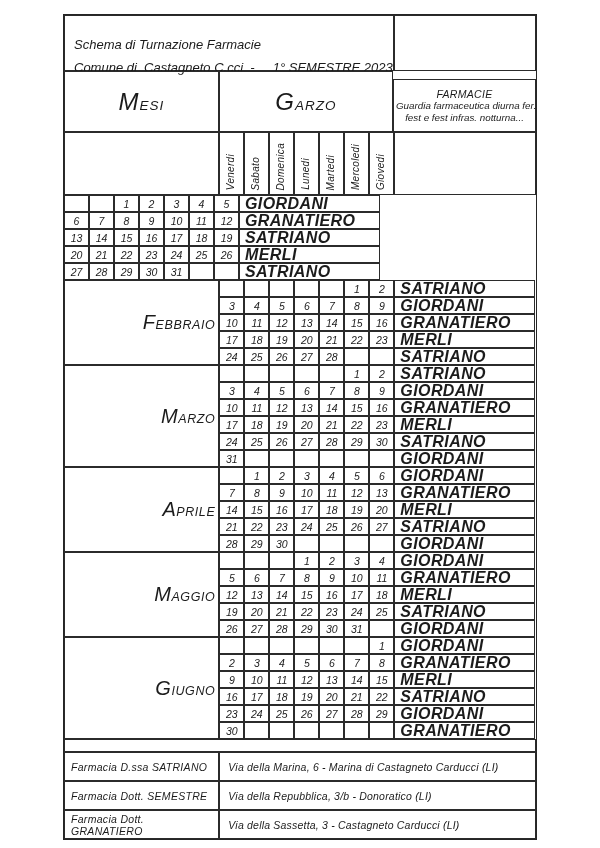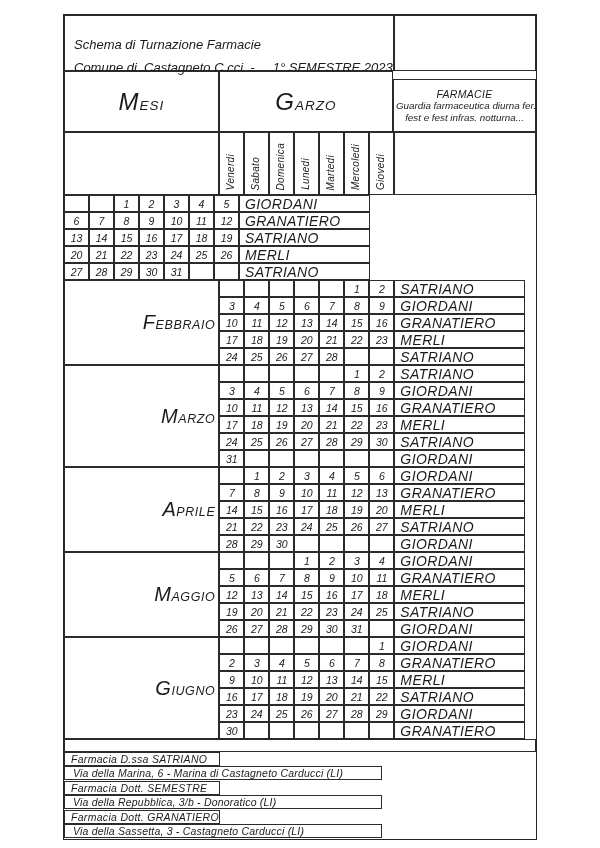--- a/index.html
+++ b/index.html
@@ -47,26 +47,26 @@
 
   
   .month-section{display:flex;}
   .month-cell{width:156px;border:1px solid #2b2b2b;display:flex;align-items:center;justify-content:flex-end;padding-right:3px;}
   .month-label{white-space:nowrap;}
   .month-label .cap{font-size:20px;letter-spacing:0.5px;}
   .month-label .rest{font-size:12.5px;letter-spacing:0.6px;}
   .month-grid{display:flex;flex-direction:column;width:318px;}
   .data-row{display:flex;height:17px;}
   .num-cell{width:25px;display:flex;align-items:center;justify-content:center;font-size:10.5px;}
-  .pharm-cell{width:131px;display:flex;align-items:center;padding-left:5px;font-size:14px;letter-spacing:0.4px;}
+  .pharm-cell{width:141px;display:flex;align-items:center;padding-left:5px;font-size:16px;letter-spacing:0.4px;font-weight:bold;}
 
   
   .spacer-row{height:13px;}
   .spacer-cell{flex:1;}
-  .footer-row{display:flex;height:29px;flex-direction:column;}
+  .footer-row{display:flex;height:29px;}
   .f-name{width:156px;display:flex;align-items:center;padding-left:6px;font-size:10.5px;letter-spacing:0.3px;}
   .f-addr{width:318px;display:flex;align-items:center;padding-left:8px;font-size:10.5px;letter-spacing:0.2px;}
 </style>
 </head>
 <body>
 
 <div class="doc">
 
   <div class="row r-title">
     <div class="cell title-cell">

